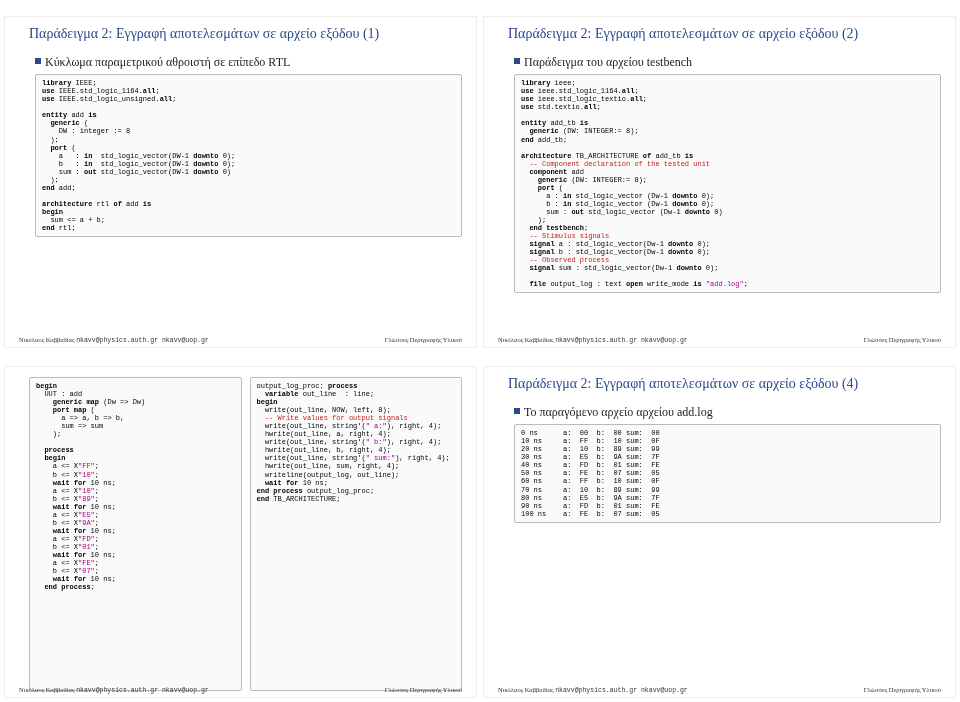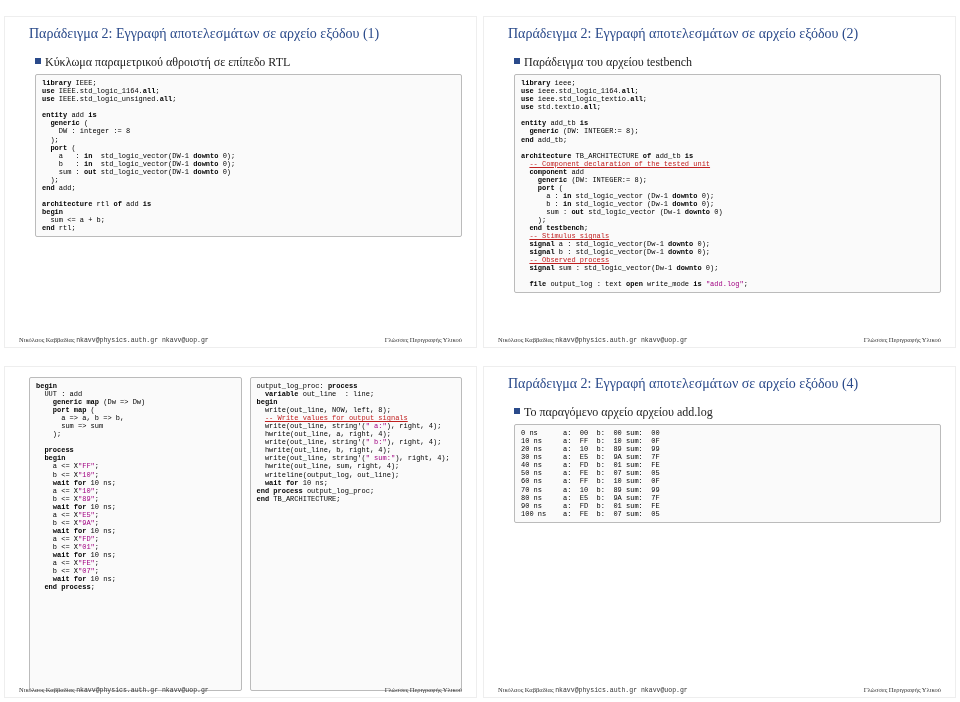--- a/index.html
+++ b/index.html
@@ -53,21 +53,21 @@
     padding: 4px 6px;
     font-family: 'Courier New', monospace;
     font-size: 7px;
     line-height: 1.15;
     white-space: pre;
     color: #000;
     margin: 2px 0 4px 6px;
     overflow: hidden;
   }
   .kw { color: #000; font-weight: bold; }
-  .cm { color: #c02020; text-decoration: underline; }
+  .cm { color: #c02020; }
   .str { color: #a00080; }
   .footer {
     position: absolute;
     bottom: 3px;
     left: 14px;
     right: 14px;
     display: flex;
     justify-content: space-between;
     font-size: 6.5px;
     color: #333;

